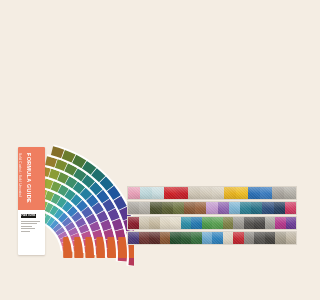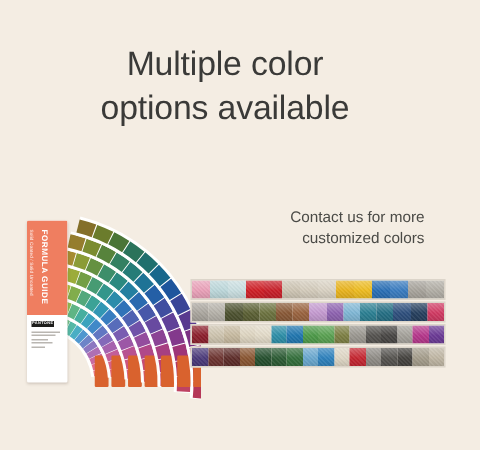--- a/index.html
+++ b/index.html
@@ -177,25 +177,21 @@
     inset: 0;
     pointer-events: none;
     background: linear-gradient(to bottom, rgba(255,255,255,0.28), rgba(255,255,255,0) 55%, rgba(0,0,0,0.10));
   }
 </style>
 </head>
 <body>
 
 <div id="stage">
 
-  <div class="headline">Multiple color
-options available</div>
-
-  <div class="subcopy">Contact us for more
-customized colors</div>
+
 
   <div id="fandeck">
     <svg id="fan-svg" width="132" height="126" viewBox="0 0 132 126">
         <g>
           <path d="M 25.67517584172005 64.02924030308341 A 48 48 0 0 1 71.73705097767711 106.98263376315263 L 58.80826633788956 108.34150378563213 A 35 35 0 0 0 25.22148238458754 77.02132105433165 Z" fill="#ffffff" opacity="0.97"></path>
           <path d="M 25.60537684831505 66.0280219571216 A 46 46 0 0 1 30.34569353595137 66.43979616433015 L 29.104144800656538 75.35374908870034 A 37 37 0 0 0 25.29128137799254 75.02253940029345 Z" fill="#e8c84a"></path>
           <path d="M 30.64649628018418 66.48270562525164 A 46 46 0 0 1 35.31287539712177 67.41279499397618 L 33.09948673246751 76.13637858211126 A 37 37 0 0 0 29.34609483406119 75.3882632203111 Z" fill="#c9d14e"></path>
           <path d="M 35.60714277975421 67.48849321253661 A 46 46 0 0 1 40.143085804828026 68.92563661877334 L 36.984655973448625 77.35322945423073 A 37 37 0 0 0 33.33618006197621 76.19726627964901 Z" fill="#9ec55a"></path>
           <path d="M 40.427254962335866 69.03320707334079 A 46 46 0 0 1 44.7778426387553 70.96000419981598 L 40.7126125572597 78.98956859550415 A 37 37 0 0 0 37.21322681753102 77.43975351551325 Z" fill="#6fc08a"></path>
           <path d="M 45.04847297260218 71.09814447336606 A 46 46 0 0 1 49.16103024680708 73.49126648513017 L 44.238219981127436 81.02558391195252 A 37 37 0 0 0 40.93029347796262 79.10068142422921 Z" fill="#55b9a6"></path>

